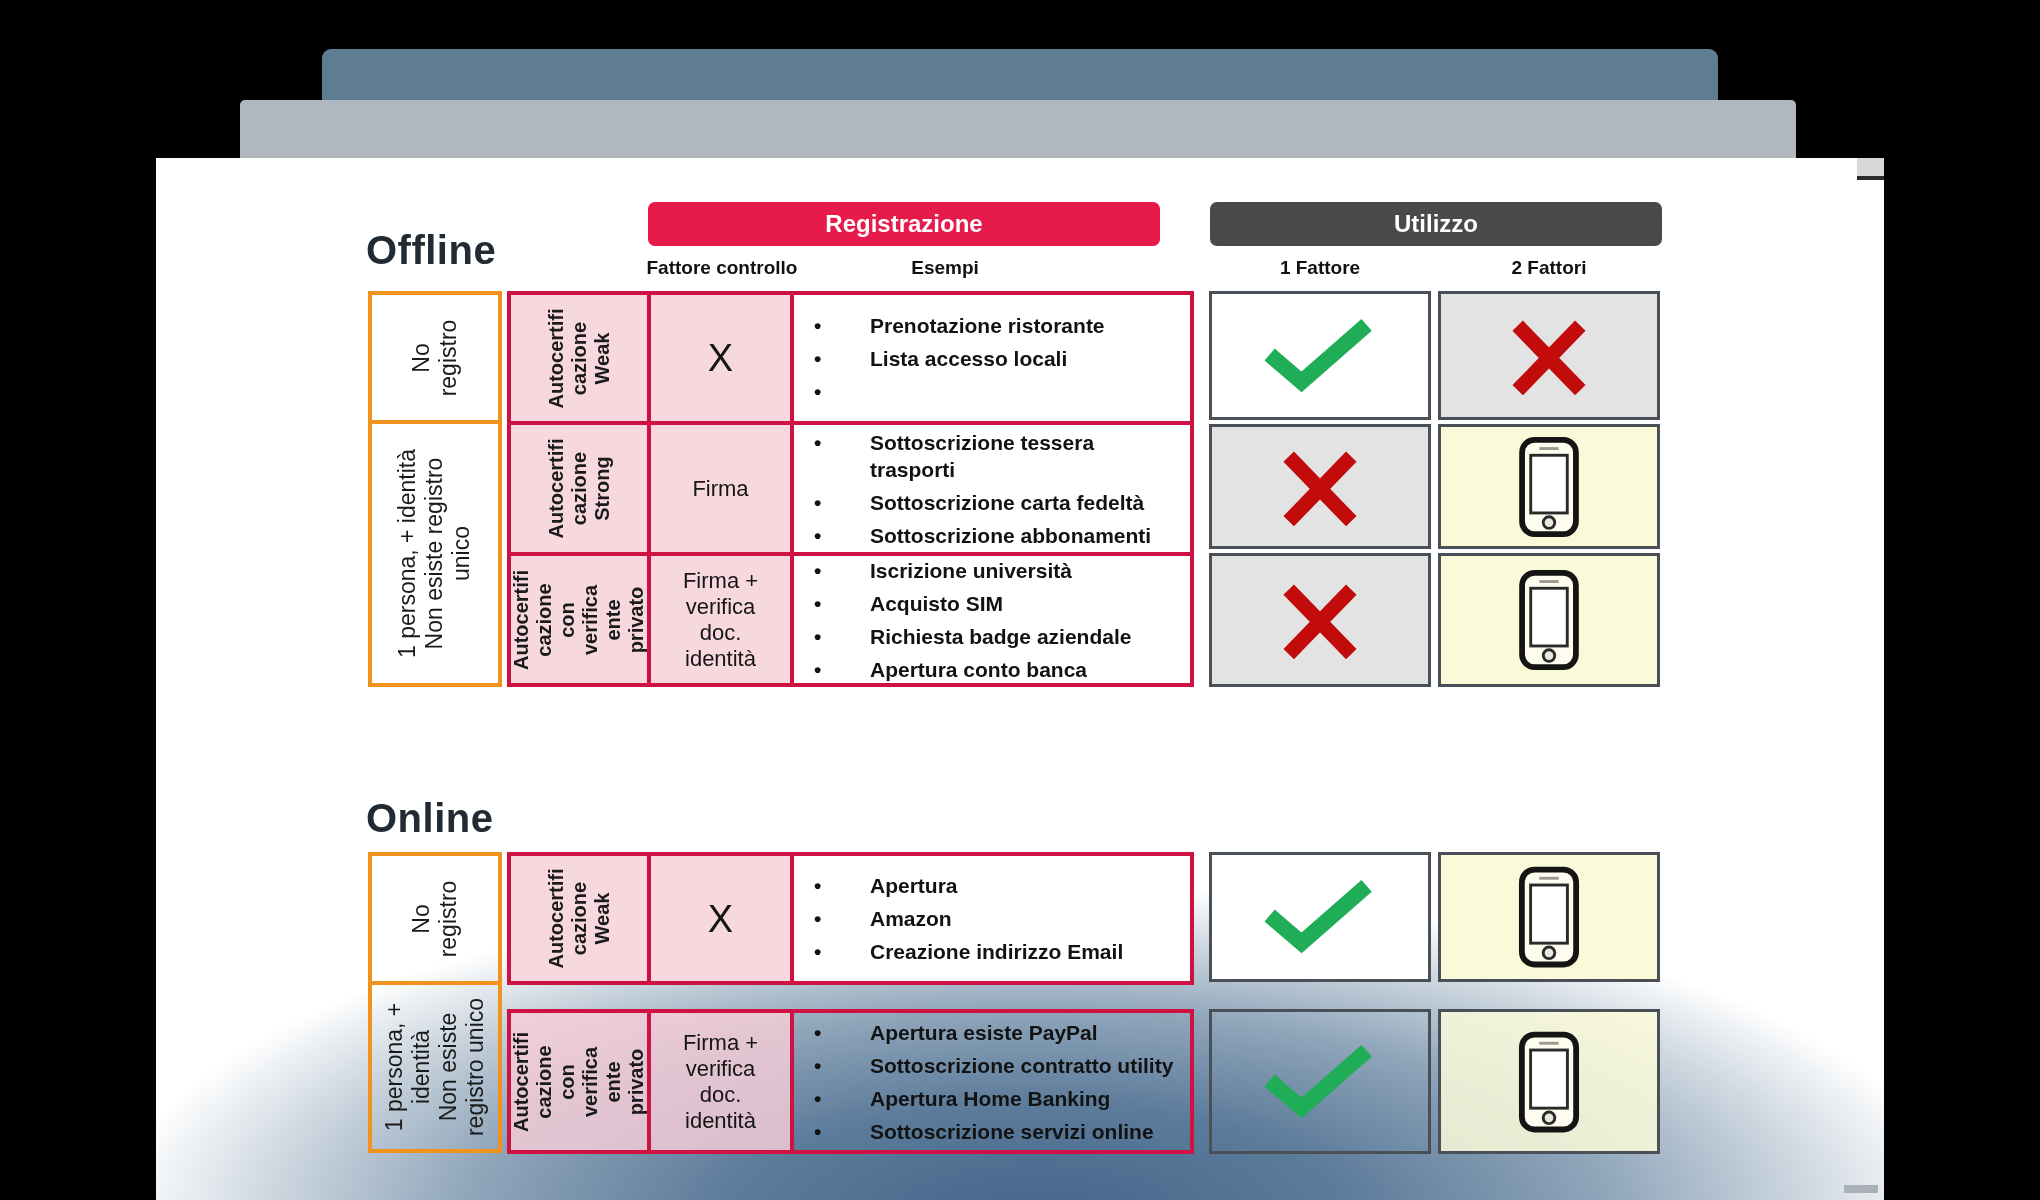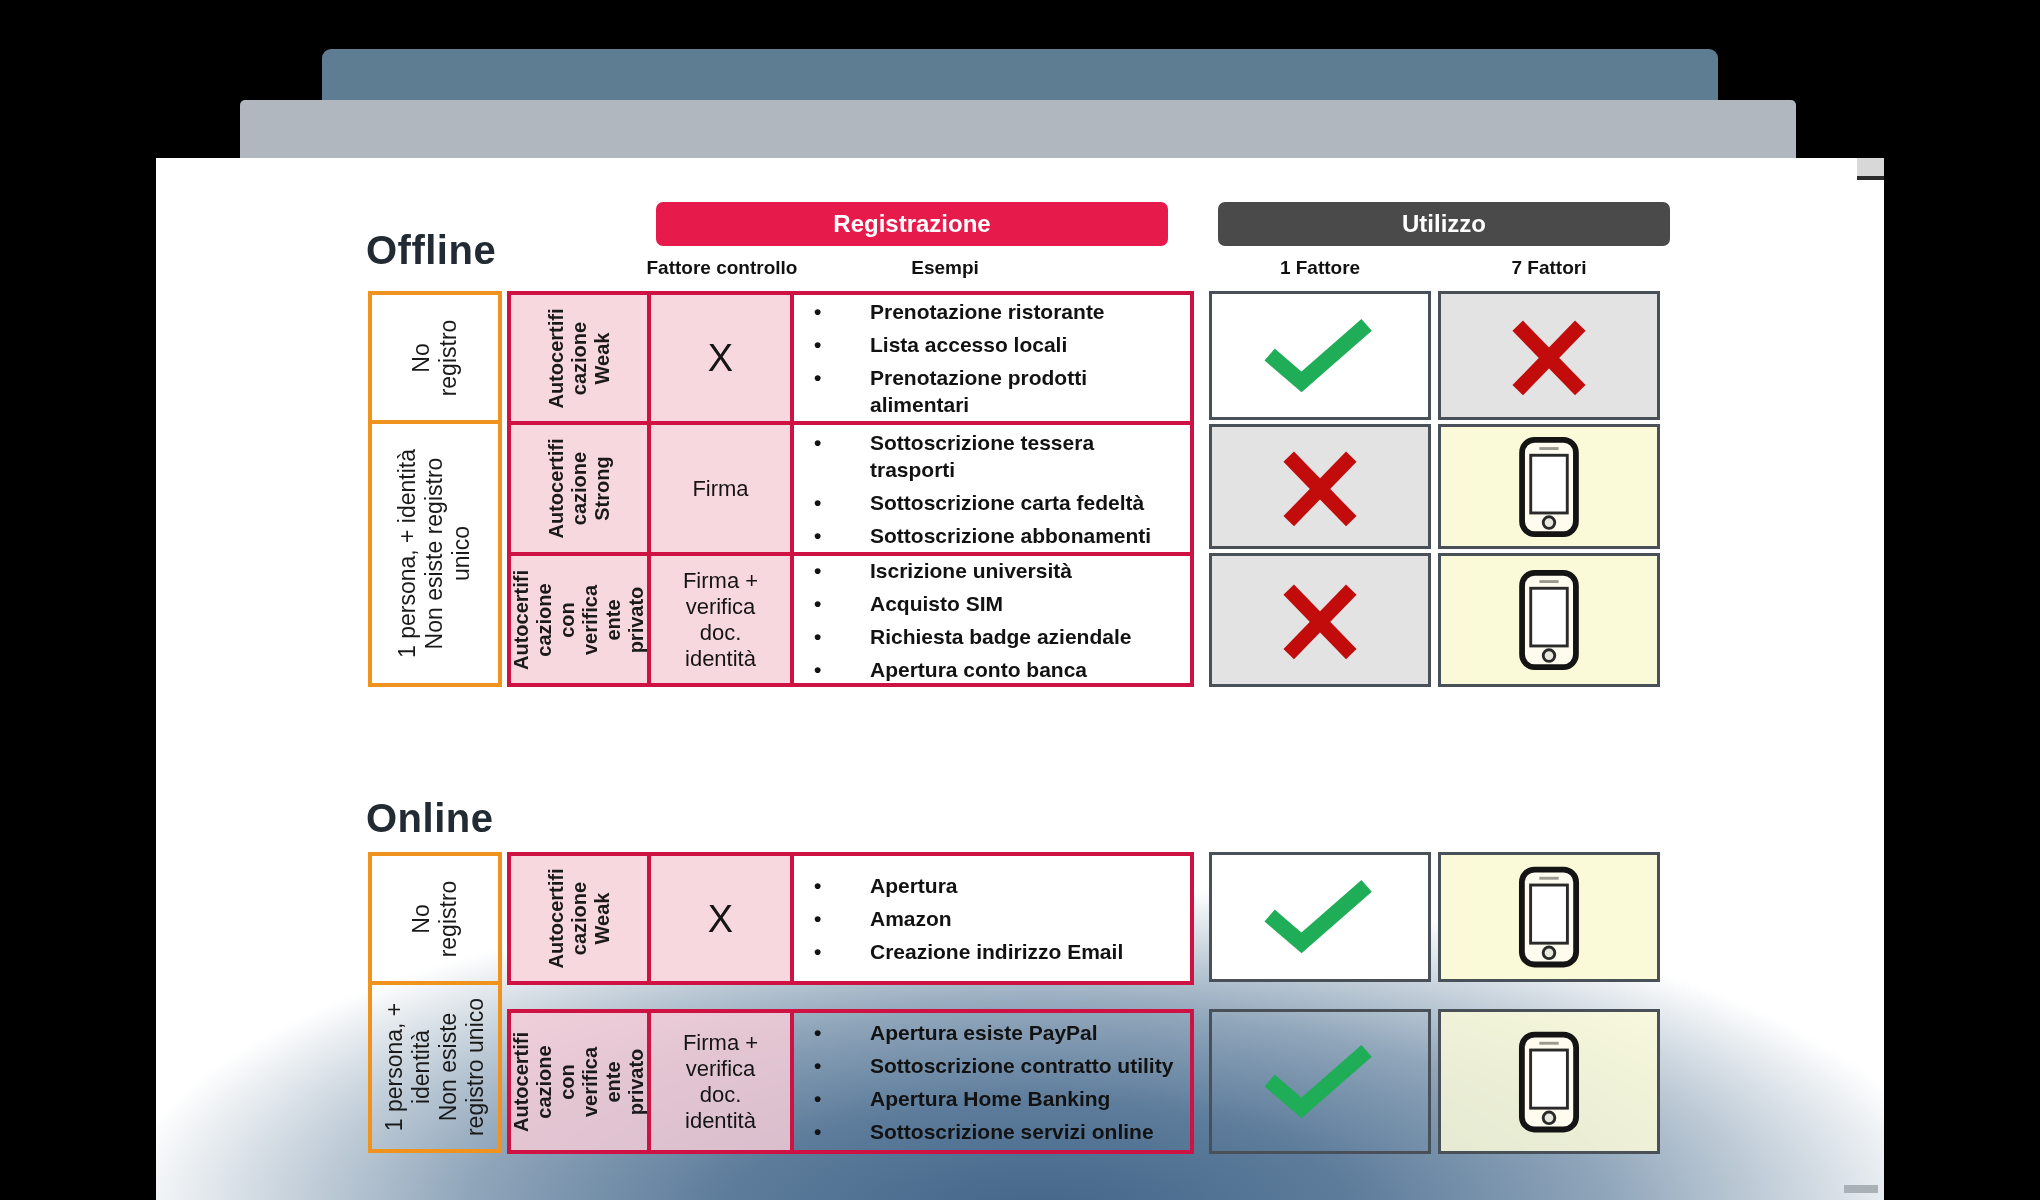--- a/index.html
+++ b/index.html
@@ -14,21 +14,21 @@
   .slide{left:156px;top:158px;width:1728px;height:1042px;background:#ffffff;}
   .glow{left:156px;top:836px;width:1728px;height:364px;
         background:radial-gradient(ellipse 980px 350px at 51% 104%,
           #44658a 0%, #5d7c9b 32%, #8fa5ba 58%, #ccd6df 78%, rgba(255,255,255,0) 94%);}
   .scrolltop{left:1857px;top:158px;width:27px;height:22px;background:#d8d8d8;border-bottom:4px solid #2b2b2b;}
   .scrolldash{left:1844px;top:1185px;width:34px;height:8px;background:#a9b0b6;}
 
   
   .sec-title{font-size:40px;color:#222b33;letter-spacing:0.5px;font-weight:bold;}
   .banner{border-radius:7px;display:flex;align-items:center;justify-content:center;
-          color:#fff;font-weight:bold;font-size:24px;margin-left:8px;}
+          color:#fff;font-weight:bold;font-size:24px;}
   .banner.red{background:#e61b4b;}
   .banner.dark{background:#4a4a4a;}
   .colhead{font-weight:bold;font-size:19px;text-align:center;color:#111;}
 
   
   .cell{display:flex;align-items:center;justify-content:center;}
   .cO{border:4px solid #f0931e;background:#fff;}
   .cP{border:4px solid #ce1244;background:#f8d8df;}
   .cW{border:4px solid #ce1244;background:#fff;}
   .cI{border:3px solid #4a5057;background:#fff;}
@@ -70,21 +70,21 @@
 
   <div class="abs banner red" style="left:648px;top:202px;width:512px;height:44px;">
     <span>Registrazione</span>
   </div>
   <div class="abs banner dark" style="left:1210px;top:202px;width:452px;height:44px;">
     <span>Utilizzo</span>
   </div>
   <div class="abs colhead" style="left:617px;top:257px;width:210px;">Fattore controllo</div>
   <div class="abs colhead" style="left:790px;top:257px;width:310px;">Esempi</div>
   <div class="abs colhead" style="left:1209px;top:257px;width:222px;">1 Fattore</div>
-  <div class="abs colhead" style="left:1438px;top:257px;width:222px;">7 Fattori</div>
+  <div class="abs colhead" style="left:1438px;top:257px;width:222px;">2 Fattori</div>
 
   <div class="abs sec-title" style="left:366px;top:228px;">Offline</div>
 
   <div class="abs cell cO" style="left:368px;top:291px;width:134px;height:133px;">
     <div class="rot regTxt">
       <span>No</span>
       <span>registro</span>
     </div>
   </div>
   <div class="abs cell cO" style="left:368px;top:420px;width:134px;height:267px;">
@@ -111,21 +111,20 @@
     <div class="li">
       <span class="bl">•</span>
       <span class="tx nw">Prenotazione ristorante</span>
     </div>
     <div class="li">
       <span class="bl">•</span>
       <span class="tx nw">Lista accesso locali</span>
     </div>
     <div class="li">
       <span class="bl">•</span>
-      <span class="tx">Prenotazione prodotti alimentari</span>
     </div>
   </div>
   <div class="abs cell cI" style="left:1209px;top:291px;width:222px;height:129px;">
     <svg width="112" height="74" viewBox="0 0 120 80">
       <path d="M12 44 L40 68 L104 12" fill="none" stroke="#1fad57" stroke-width="17" stroke-linecap="square"></path>
     </svg>
   </div>
   <div class="abs cell cI bgGray" style="left:1438px;top:291px;width:222px;height:129px;">
     <svg width="88" height="88" viewBox="0 0 90 90">
       <path d="M13 14 L77 80 M77 14 L13 80" fill="none" stroke="#c20c0c" stroke-width="15"></path>

